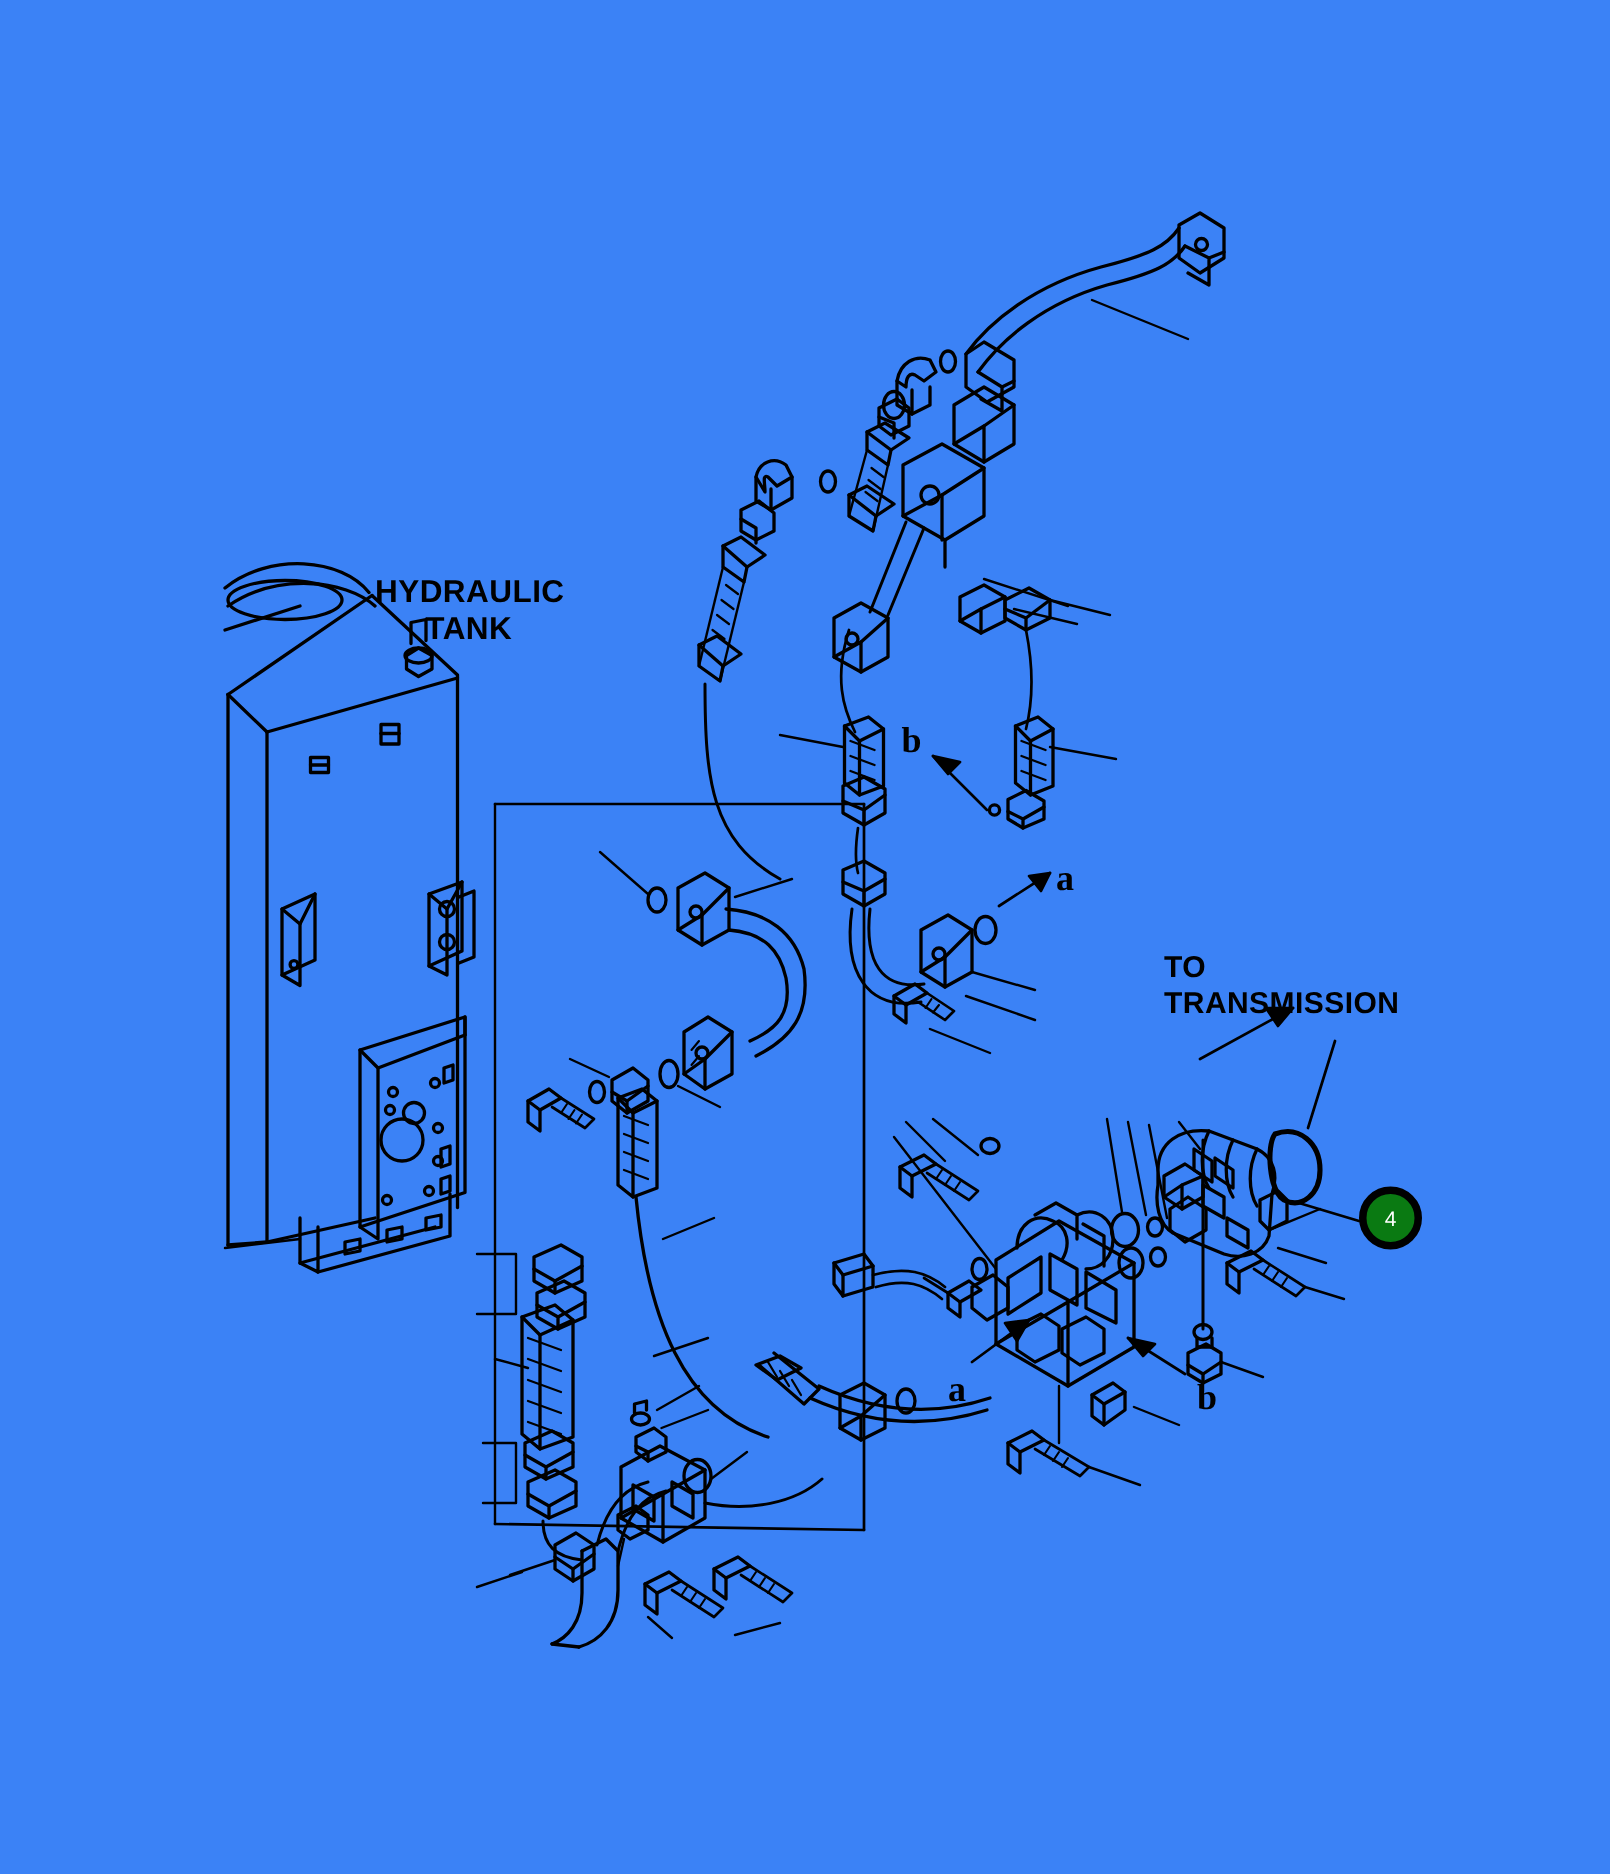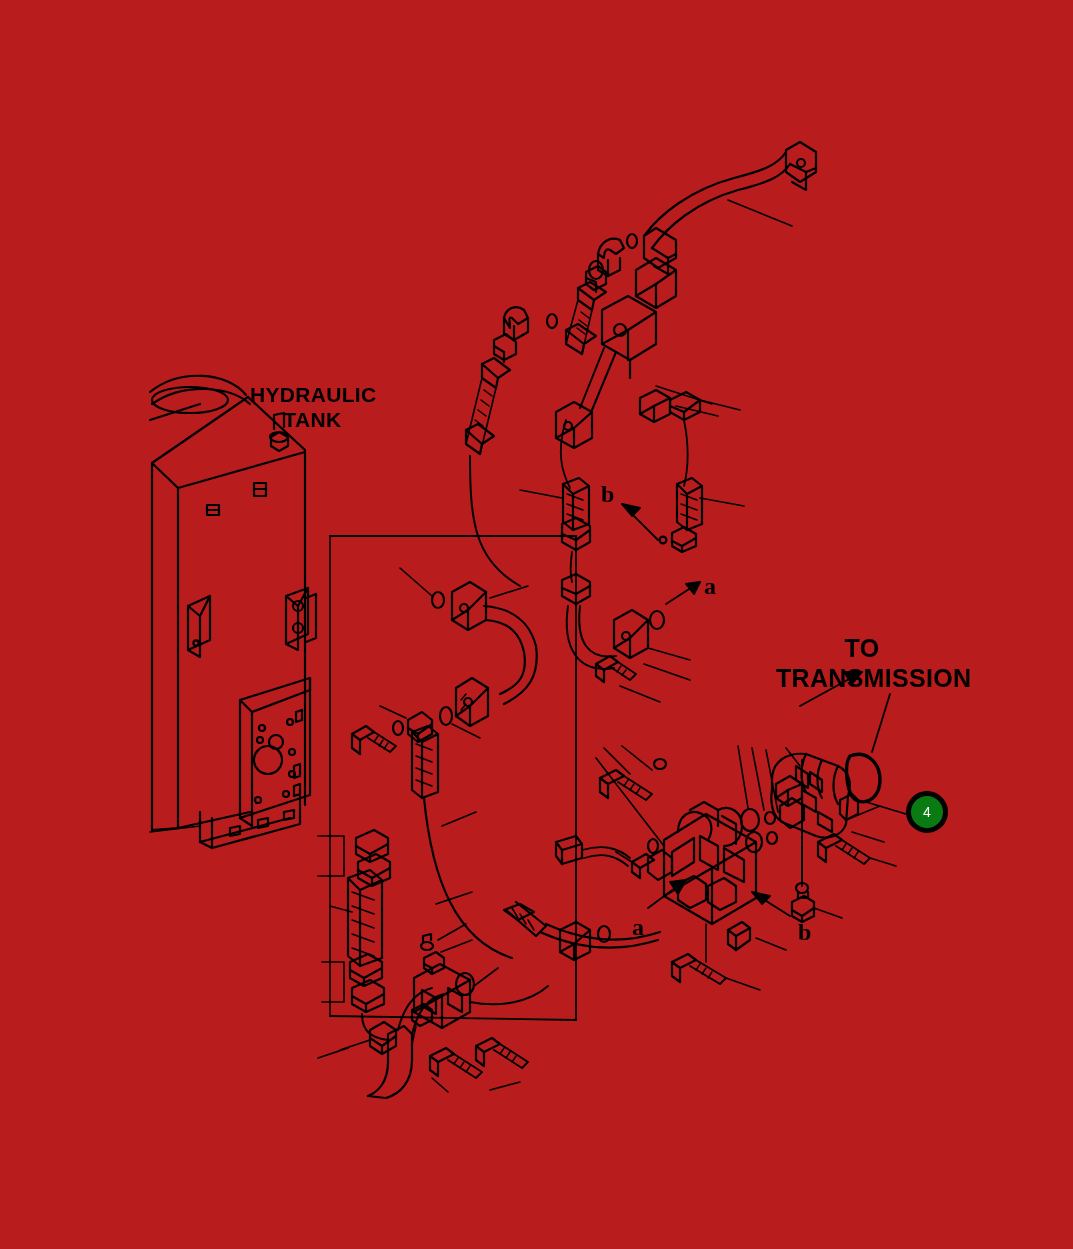--- a/index.html
+++ b/index.html
@@ -4,34 +4,34 @@
 <title>Hydraulic Piping Parts Diagram</title>
 <style>
   html,body{margin:0;padding:0;background:#ffffff;}
   body{
     width:1073px;height:1249px;
     font-family:"Liberation Sans", sans-serif;
     color:#000;
     overflow:hidden;
     position:relative;
   }
-  #diagram-root{position:relative;width:1073px;height:1249px;background:#b91c1c;}
+  #diagram-root{position:relative;width:1073px;height:1249px;background:#3b82f6;}
   #diagram-svg{position:absolute;left:0;top:0;width:1073px;height:1249px;display:block;}
   .lbl{
     position:absolute;
     font-family:"Liberation Sans", sans-serif;
     font-weight:bold;
     color:#000;
     white-space:pre;
     line-height:1.18;
     letter-spacing:0.3px;
     user-select:none;
   }
   #label-hydraulic-tank{left:250px;top:383px;font-size:21px;text-align:center;width:125px;}
-  #label-to-transmission{left:776px;top:634px;font-size:25px;text-align:center;width:172px;}
+  #label-to-transmission{left:776px;top:634px;font-size:20px;text-align:left;width:172px;}
   .callout-letter{
     position:absolute;font-family:"Liberation Serif", serif;
     font-weight:bold;font-size:24px;color:#000;user-select:none;
   }
   #callout-a-upper{left:704px;top:573px;}
   #callout-b-upper{left:601px;top:481px;}
   #callout-a-lower{left:632px;top:914px;}
   #callout-b-lower{left:798px;top:919px;}
   #badge-4{
     position:absolute;left:906px;top:791px;

